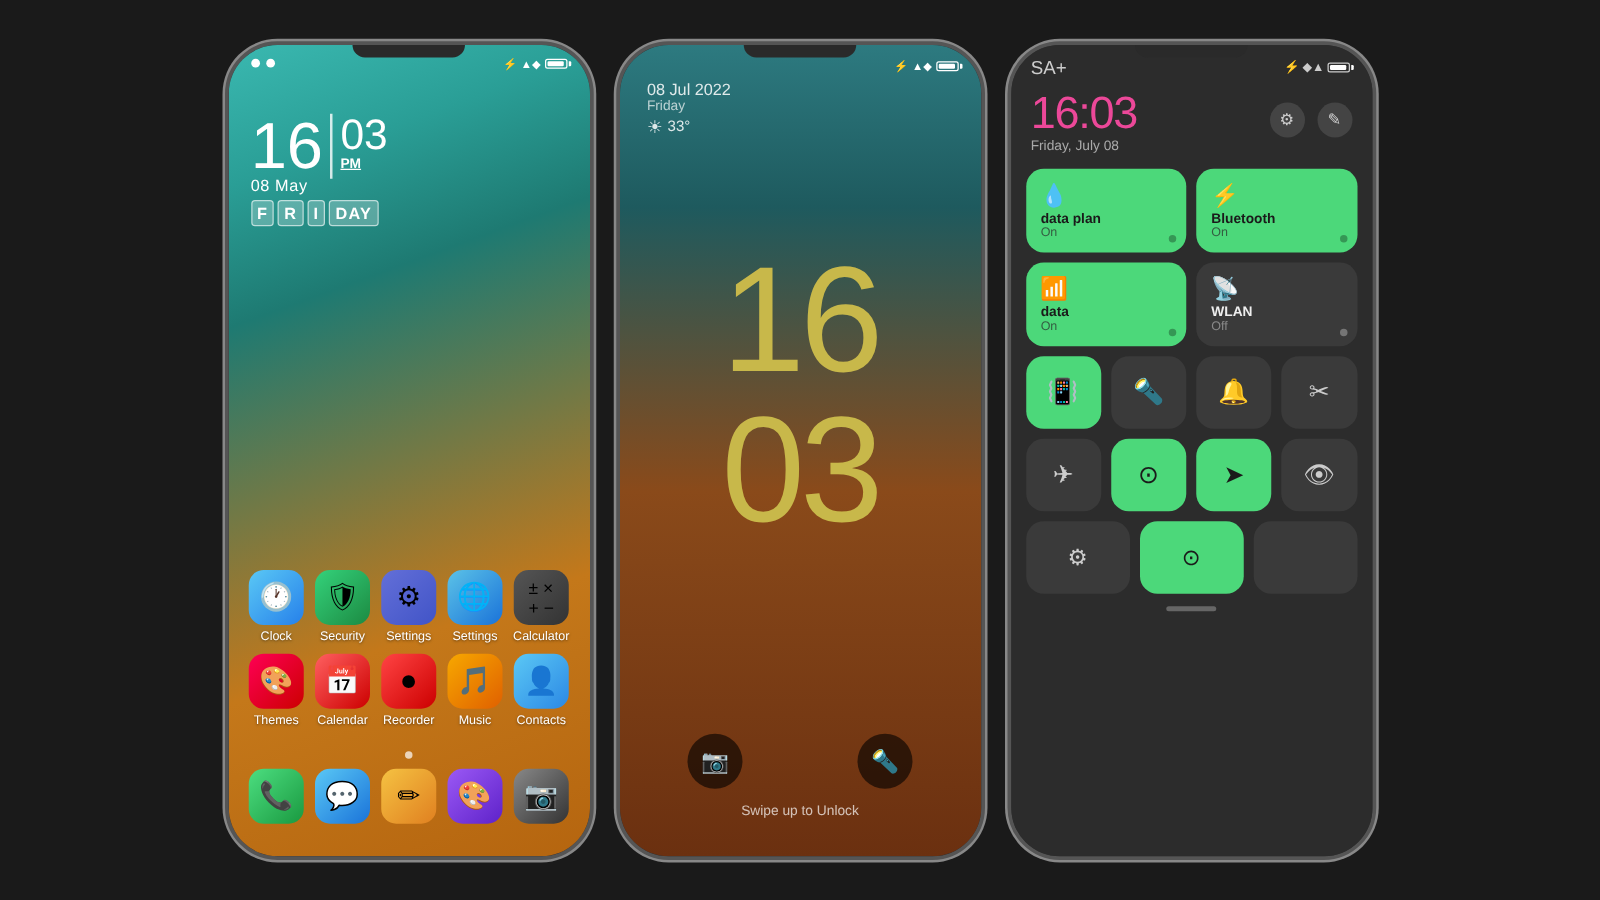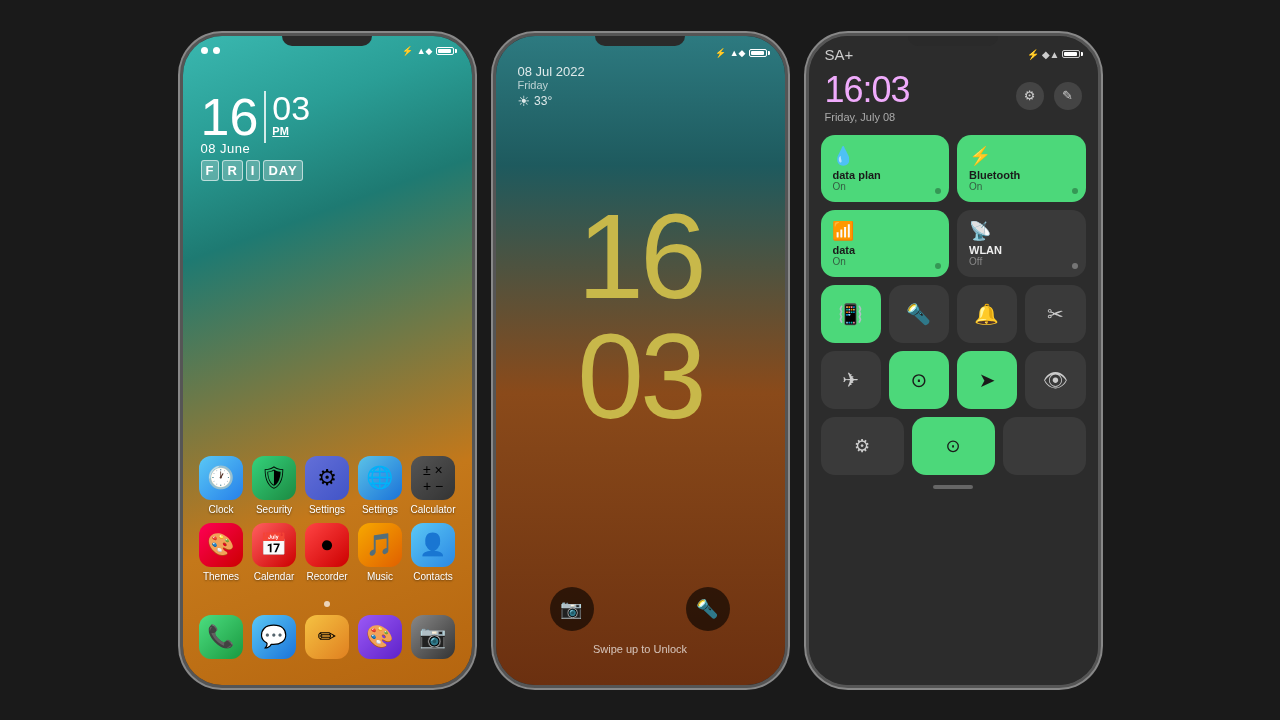--- a/index.html
+++ b/index.html
@@ -292,21 +292,21 @@
     }
     .p3-carrier { color: #ccc; font-size: 15px; }
     .p3-status-icons { color: #ccc; font-size: 10px; display: flex; align-items: center; gap: 2px; }
 
     .p3-time-row {
       padding: 6px 16px 4px;
       display: flex;
       justify-content: space-between;
       align-items: center;
     }
-    .p3-time { font-size: 36px; color: #f0abfc; font-weight: 300; letter-spacing: -1px; }
+    .p3-time { font-size: 36px; color: #ec4899; font-weight: 300; letter-spacing: -1px; }
     .p3-date { font-size: 11px; color: #aaa; }
     .p3-settings-icons { display: flex; gap: 10px; }
     .p3-set-icon {
       width: 28px; height: 28px;
       background: #444;
       border-radius: 50%;
       display: flex; align-items: center; justify-content: center;
       font-size: 13px;
       color: #ccc;
     }
@@ -434,21 +434,21 @@
 
     <div class="clock-widget">
       <div class="clock-time-row">
         <span class="clock-hour">16</span>
         <div class="clock-divider"></div>
         <div class="clock-min-ampm">
           <span class="clock-minutes">03</span>
           <span class="clock-ampm">PM</span>
         </div>
       </div>
-      <div class="clock-date">08 June</div>
+      <div class="clock-date">08 May</div>
       <div class="clock-day">
         <span class="day-tile">F</span>
         <span class="day-tile">R</span>
         <span class="day-tile">I</span>
         <span class="day-tile">DAY</span>
       </div>
     </div>
 
     <div class="apps-grid">
       <div class="apps-row">

